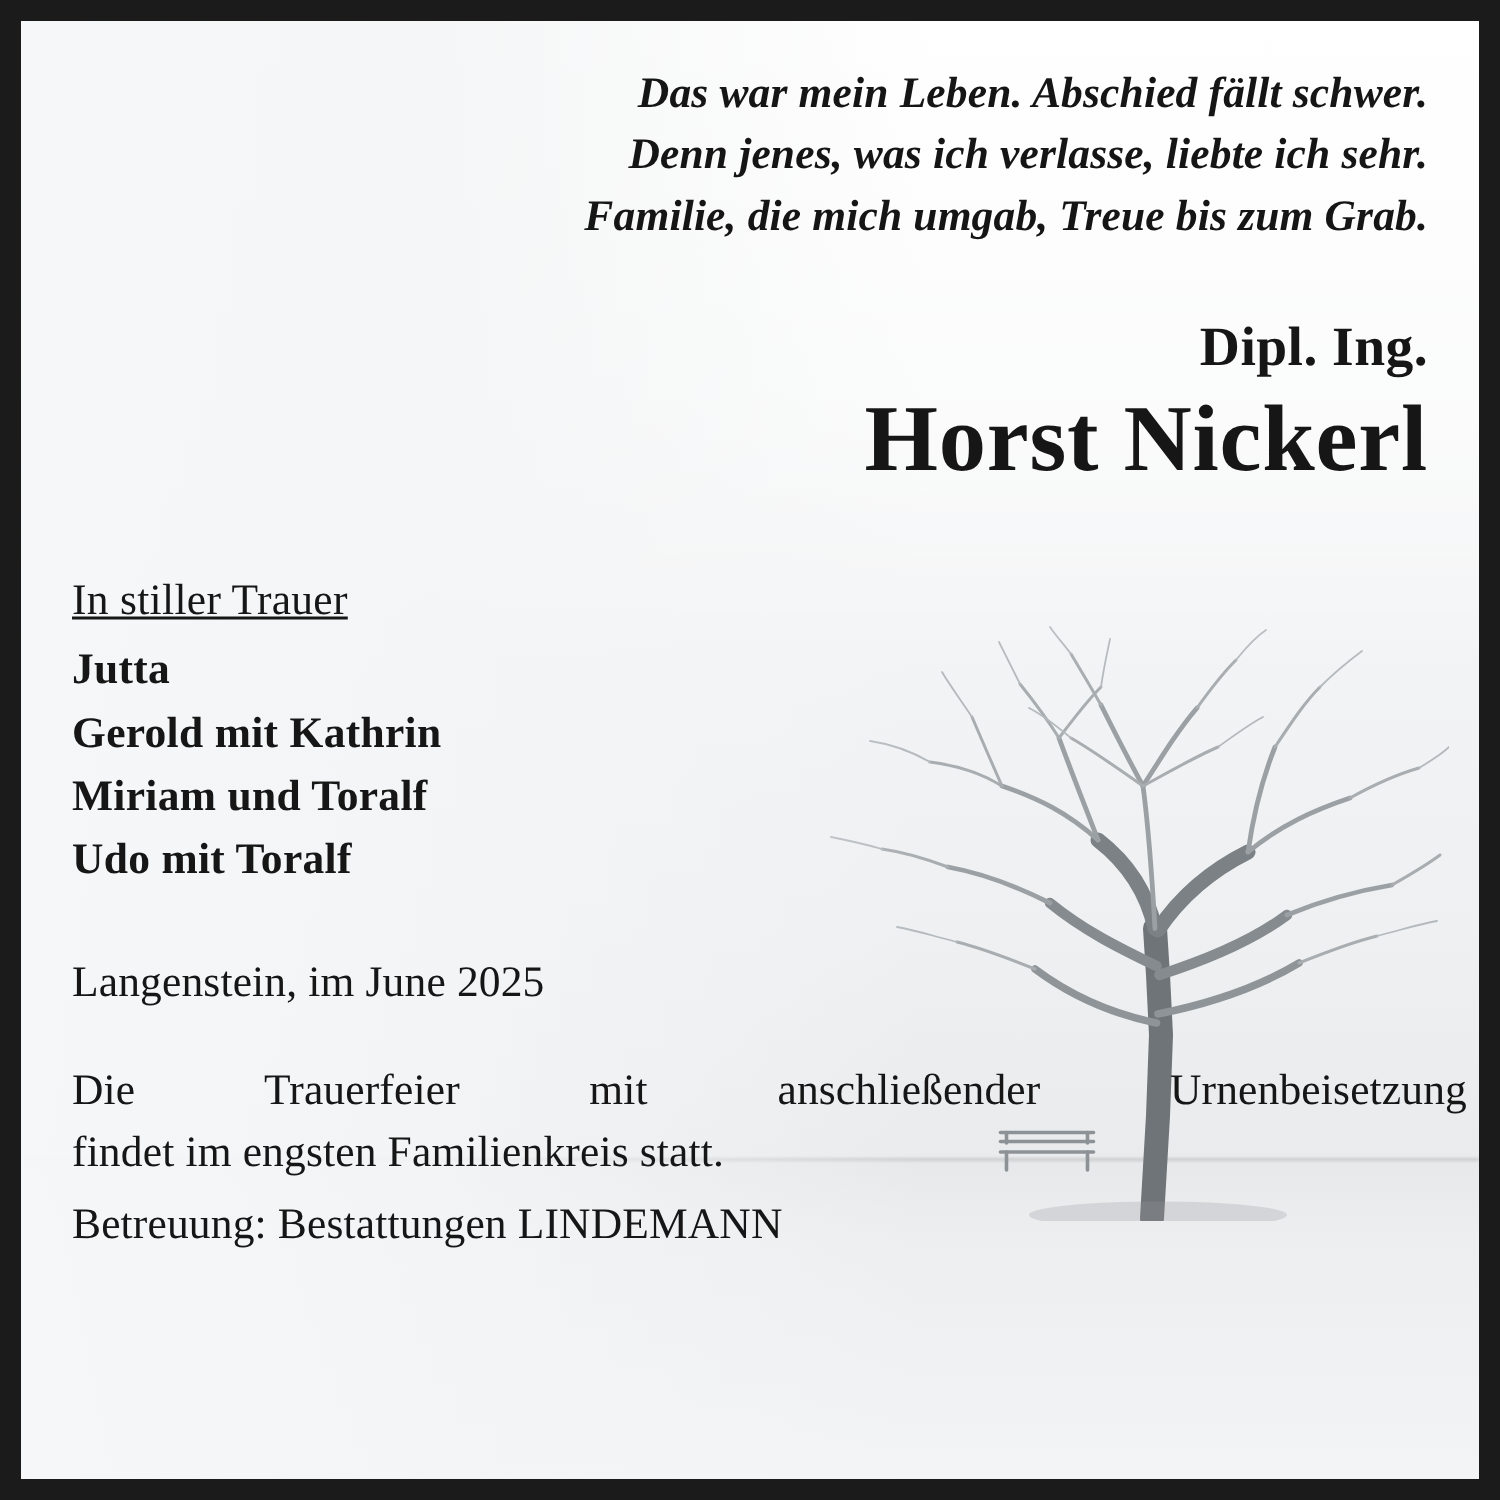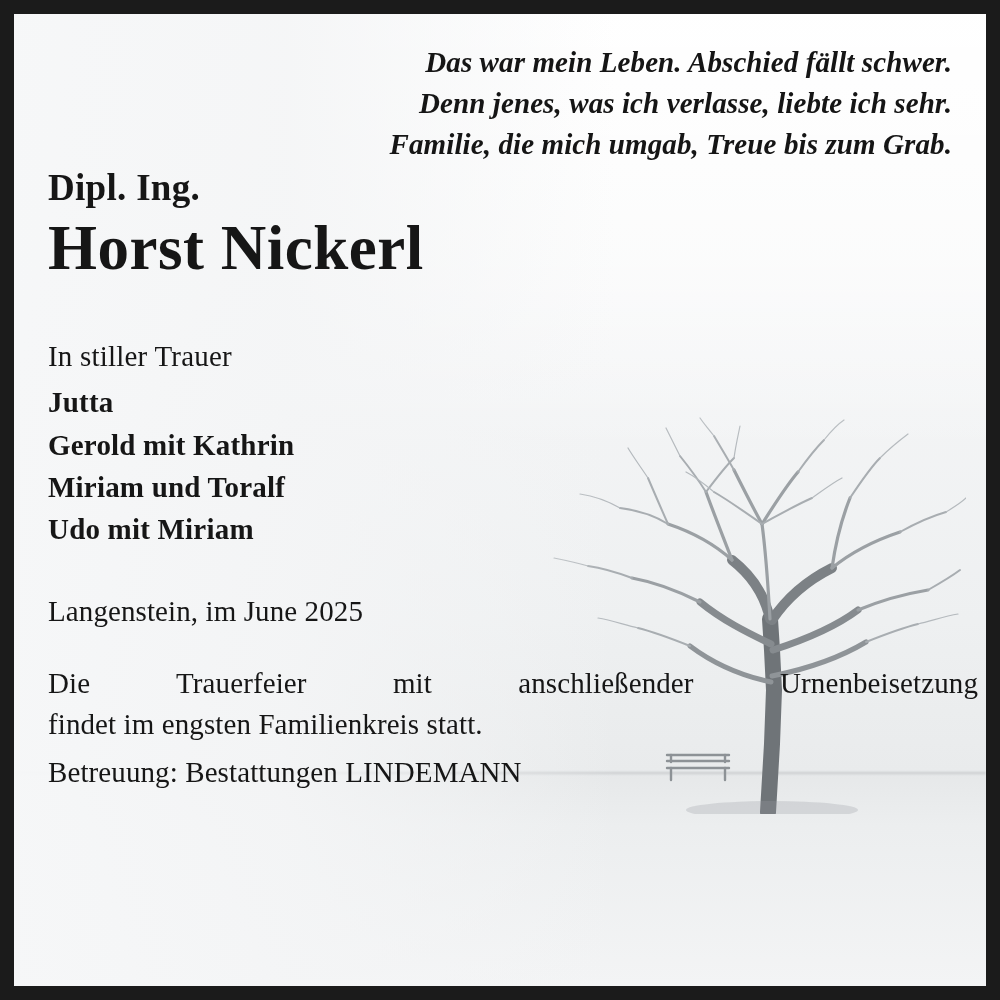--- a/index.html
+++ b/index.html
@@ -94,21 +94,22 @@
     font-style: italic;
     font-weight: 700;
     font-size: 29px;
     line-height: 1.42;
     letter-spacing: 0.1px;
     color: #151515;
   }
   .verse div { white-space: nowrap; }
 
   .title-block {
-    text-align: left;
+    text-align: right;
+    margin-top: 44px;
   }
   .prename {
     font-size: 37px;
     font-weight: 700;
     letter-spacing: 0.3px;
   }
   .fullname {
     font-size: 63px;
     font-weight: 700;
     letter-spacing: 0.5px;
@@ -124,20 +125,21 @@
   .dates .sep { display: inline-block; width: 26px; }
 
   .mourning {
     margin-top: 52px;
     font-size: 29px;
     line-height: 1.46;
   }
   .mourning .intro {
     font-weight: 400;
     letter-spacing: 0.2px;
+    text-decoration: underline;
   }
   .mourning .family {
     margin-top: 4px;
   }
   .mourning .family div {
     font-weight: 700;
     letter-spacing: 0.2px;
   }
 
   .place {
@@ -262,21 +264,21 @@
       <div class="prename">Dipl. Ing.</div>
       <div class="fullname">Horst Nickerl</div>
     </div>
 
     <div class="mourning">
       <div class="intro">In stiller Trauer</div>
       <div class="family">
         <div>Jutta</div>
         <div>Gerold mit Kathrin</div>
         <div>Miriam und Toralf</div>
-        <div>Udo mit Miriam</div>
+        <div>Udo mit Toralf</div>
       </div>
     </div>
 
     <div class="place">Langenstein, im June 2025</div>
 
     <div class="closing">
       <div class="justified">Die Trauerfeier mit anschließender Urnenbeisetzung</div>
       <div class="line2">findet im engsten Familienkreis statt.</div>
       <div class="line3">Betreuung: Bestattungen LINDEMANN</div>
     </div>

